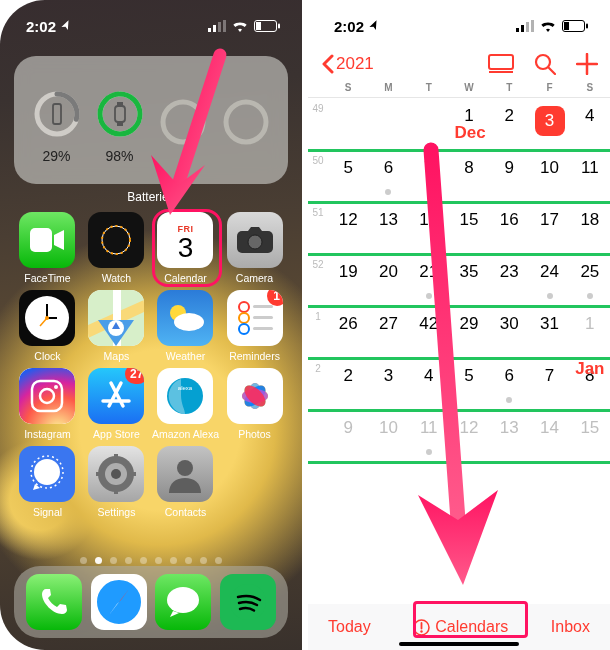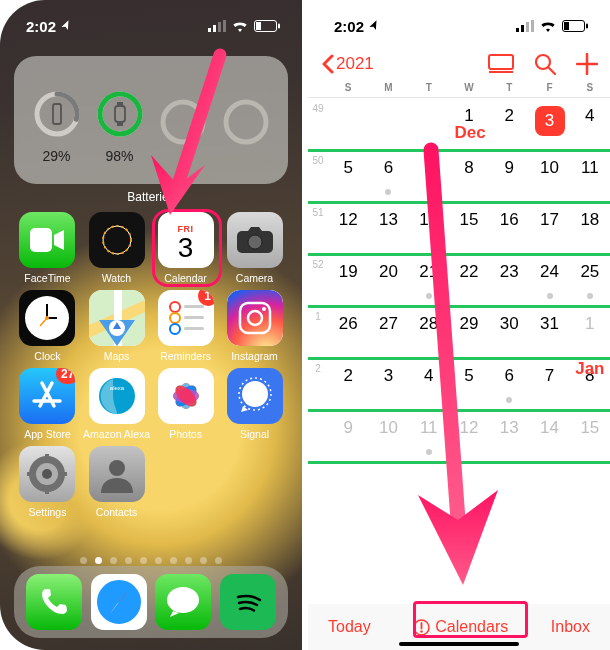--- a/index.html
+++ b/index.html
@@ -182,20 +182,29 @@
             <path d="M0 35 L56 10 L56 22 L0 48z" fill="#f9d978"></path>
             <path d="M25 0 L33 0 L33 56 L25 56z" fill="#fff"></path>
             <path d="M28 56 L10 30 L46 30z" fill="#4a9de8"></path>
             <circle cx="28" cy="38" r="8" fill="#fff"></circle>
             <path d="M28 32l4 7h-8z" fill="#3d7ce0"></path>
           </svg>
         </div>
         <div class="lab">Maps</div>
       </div>
     <div class="appc">
+        <div class="app bg-weather">
+          <svg width="40" height="32" viewBox="0 0 40 32">
+            <circle cx="13" cy="11" r="8" fill="#ffd93b"></circle>
+            <ellipse cx="24" cy="20" rx="15" ry="9" fill="#fff"></ellipse>
+          </svg>
+        </div>
+        <div class="lab">Weather</div>
+      </div>
+    <div class="appc">
         <div class="app bg-rem">
           <svg width="40" height="40" viewBox="0 0 40 40">
             <circle cx="9" cy="9" r="5" fill="none" stroke="#ff3b30" stroke-width="2"></circle>
             <circle cx="9" cy="20" r="5" fill="none" stroke="#ff9500" stroke-width="2"></circle>
             <circle cx="9" cy="31" r="5" fill="none" stroke="#007aff" stroke-width="2"></circle>
             <rect x="18" y="7" width="20" height="3" rx="1.5" fill="#ccc"></rect>
             <rect x="18" y="18" width="20" height="3" rx="1.5" fill="#ccc"></rect>
             <rect x="18" y="29" width="20" height="3" rx="1.5" fill="#ccc"></rect>
           </svg>
           <div class="badge">1</div>
@@ -439,30 +448,30 @@
         <div class="daycell"><span class="num">15</span></div>
         <div class="daycell"><span class="num">16</span></div>
         <div class="daycell"><span class="num">17</span></div>
         <div class="daycell"><span class="num">18</span></div>
       </div>
       <div class="wkrow">
         <div class="wkno">52</div>
         <div class="daycell"><span class="num">19</span></div>
         <div class="daycell"><span class="num">20</span></div>
         <div class="daycell"><span class="num">21</span><div class="dot"></div></div>
-        <div class="daycell"><span class="num">22</span></div>
+        <div class="daycell"><span class="num">35</span></div>
         <div class="daycell"><span class="num">23</span></div>
         <div class="daycell"><span class="num">24</span><div class="dot"></div></div>
         <div class="daycell"><span class="num">25</span><div class="dot"></div></div>
       </div>
       <div class="wkrow">
         <div class="wkno">1</div>
         <div class="daycell"><span class="num">26</span></div>
         <div class="daycell"><span class="num">27</span></div>
-        <div class="daycell"><span class="num">28</span></div>
+        <div class="daycell"><span class="num">42</span></div>
         <div class="daycell"><span class="num">29</span></div>
         <div class="daycell"><span class="num">30</span></div>
         <div class="daycell"><span class="num">31</span></div>
         <div class="daycell gray"><span class="num">1</span></div>
       </div>
       <div class="wkrow">
         <div class="wkno">2</div>
         <div class="daycell"><span class="num">2</span></div>
         <div class="daycell"><span class="num">3</span></div>
         <div class="daycell"><span class="num">4</span></div>

